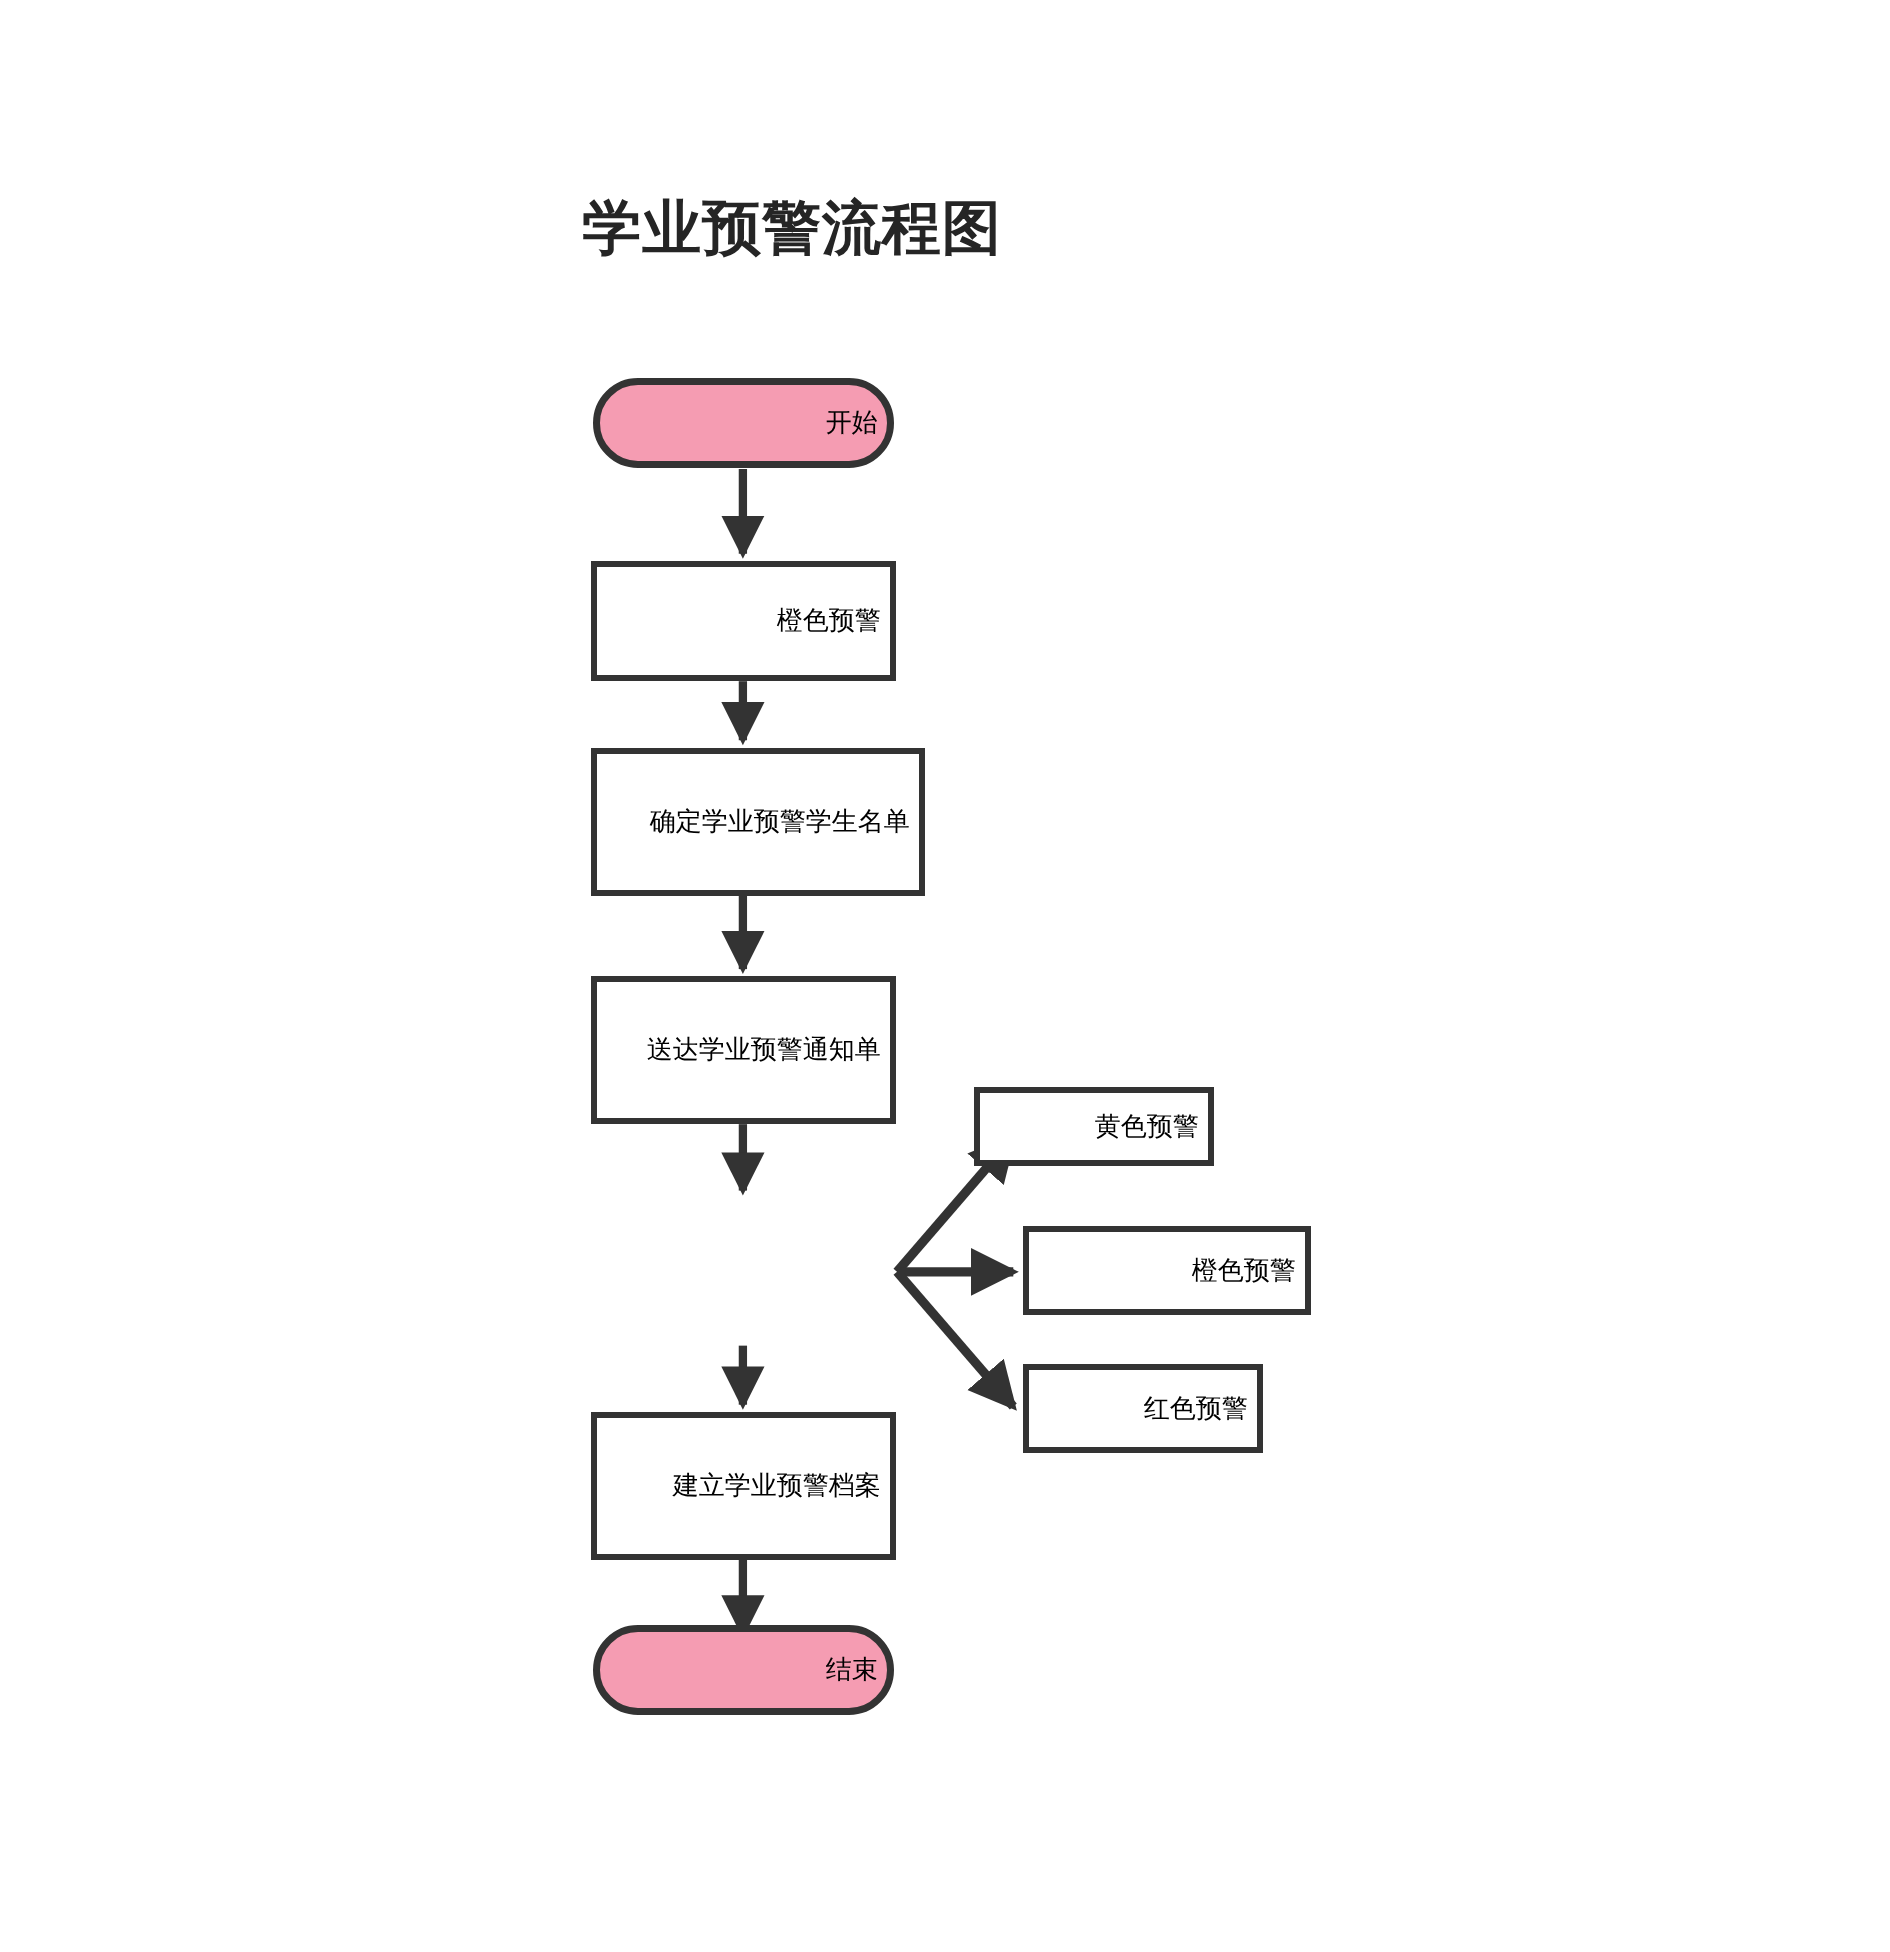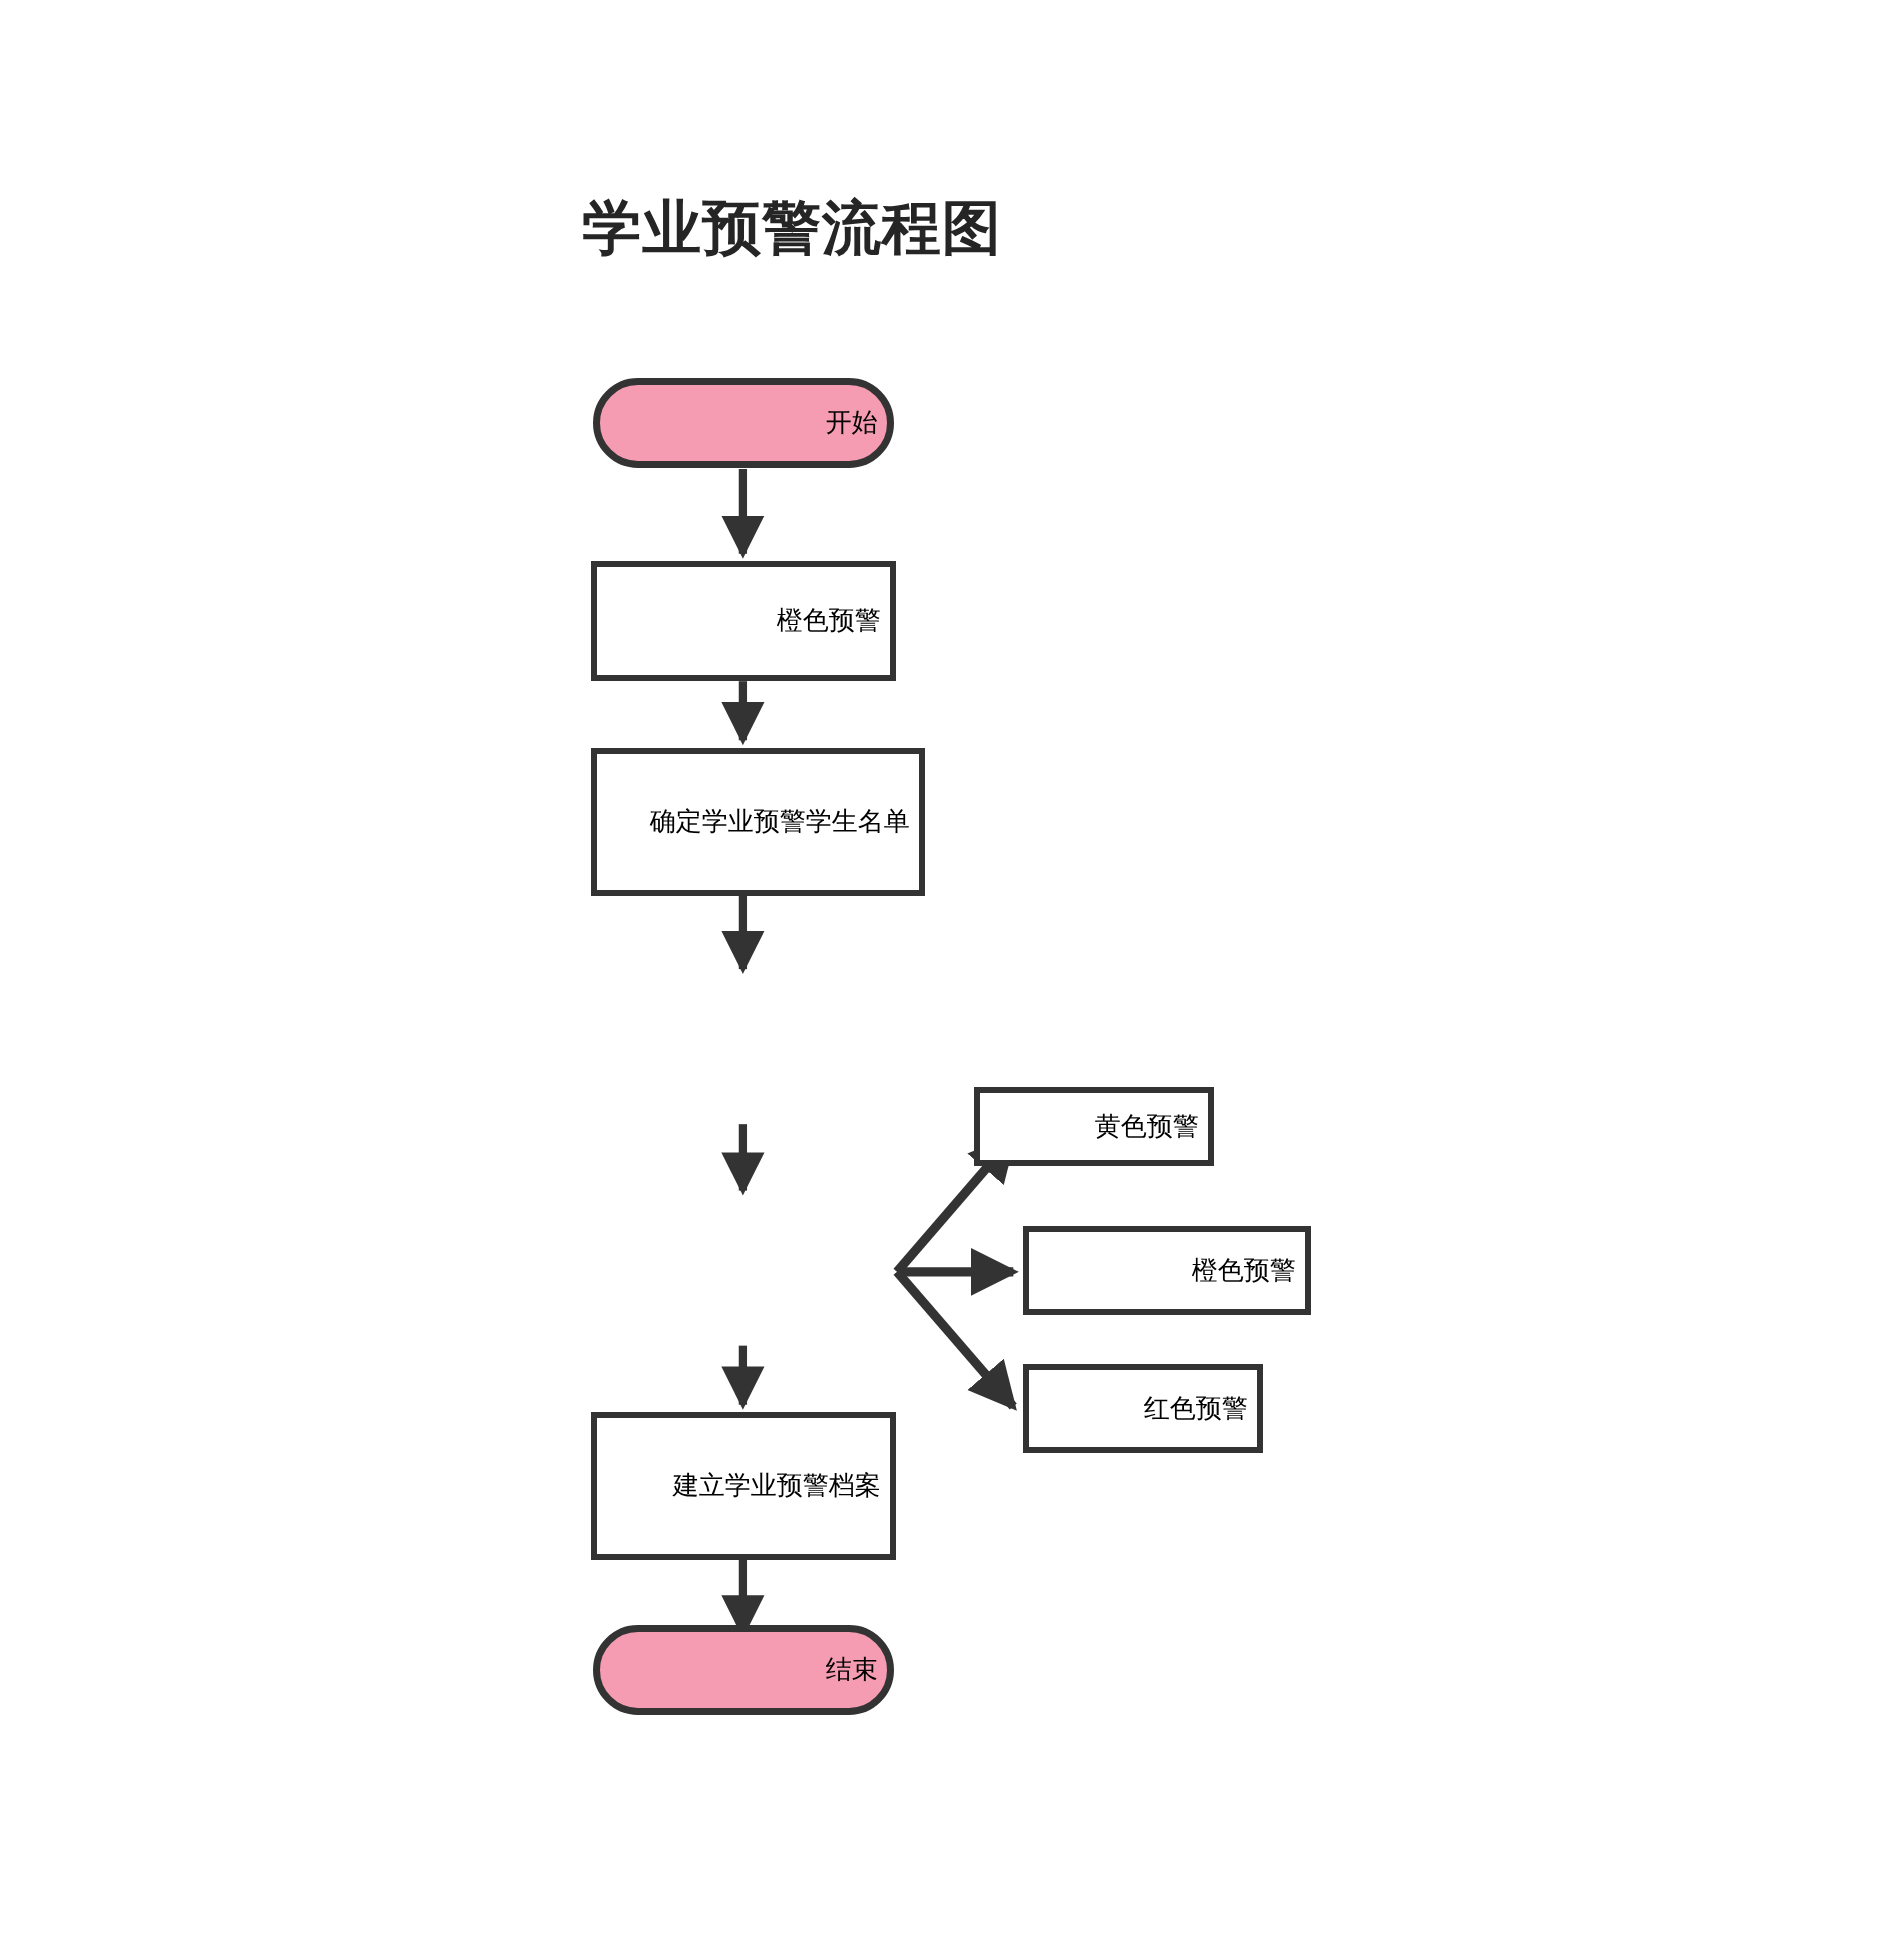--- a/index.html
+++ b/index.html
@@ -100,20 +100,23 @@
   </div>
 
   <div class="node" style="left:591px; top:561px; width:305px; height:120px;">
     <span class="label">橙色预警</span>
   </div>
 
   <div class="node" style="left:591px; top:748px; width:334px; height:148px;">
     <span class="label">确定学业预警学生名单</span>
   </div>
 
+  <div class="node" style="left:591px; top:976px; width:305px; height:148px;">
+    <span class="label">送达学业预警通知单</span>
+  </div>
 
 
   <div class="node" style="left:974px; top:1087px; width:240px; height:79px;">
     <span class="label">黄色预警</span>
   </div>
 
   <div class="node" style="left:1023px; top:1226px; width:288px; height:89px;">
     <span class="label">橙色预警</span>
   </div>
 

